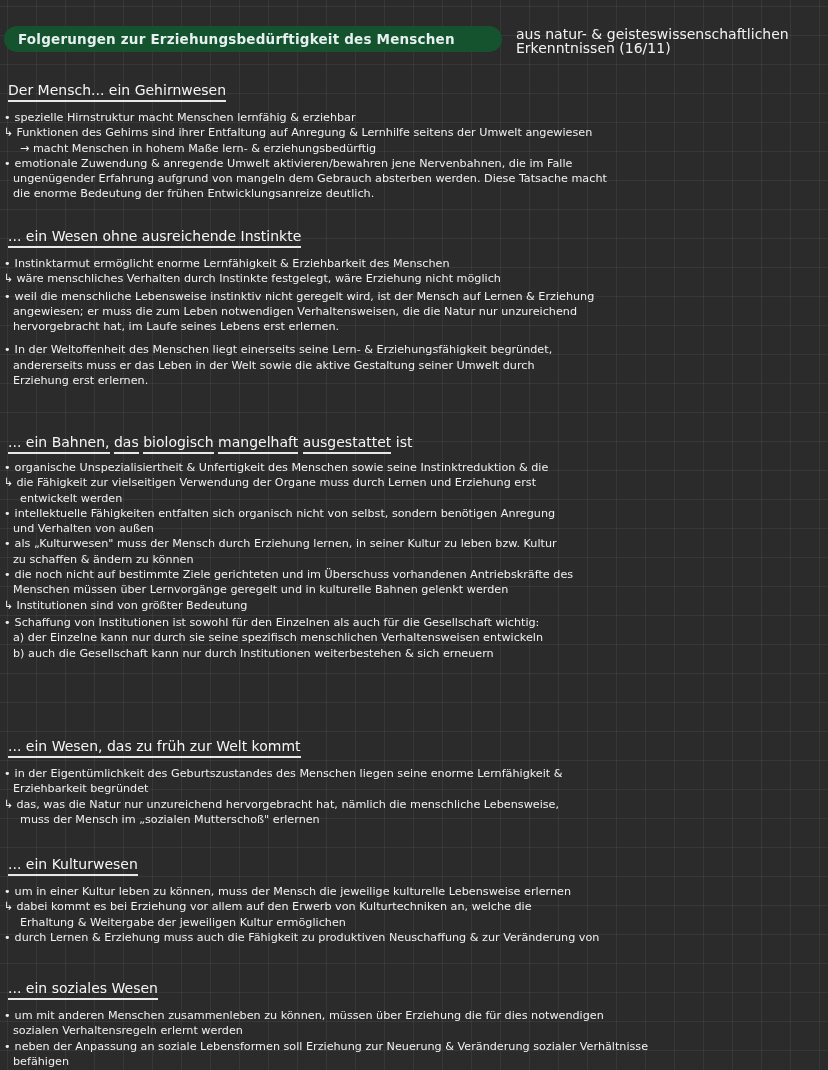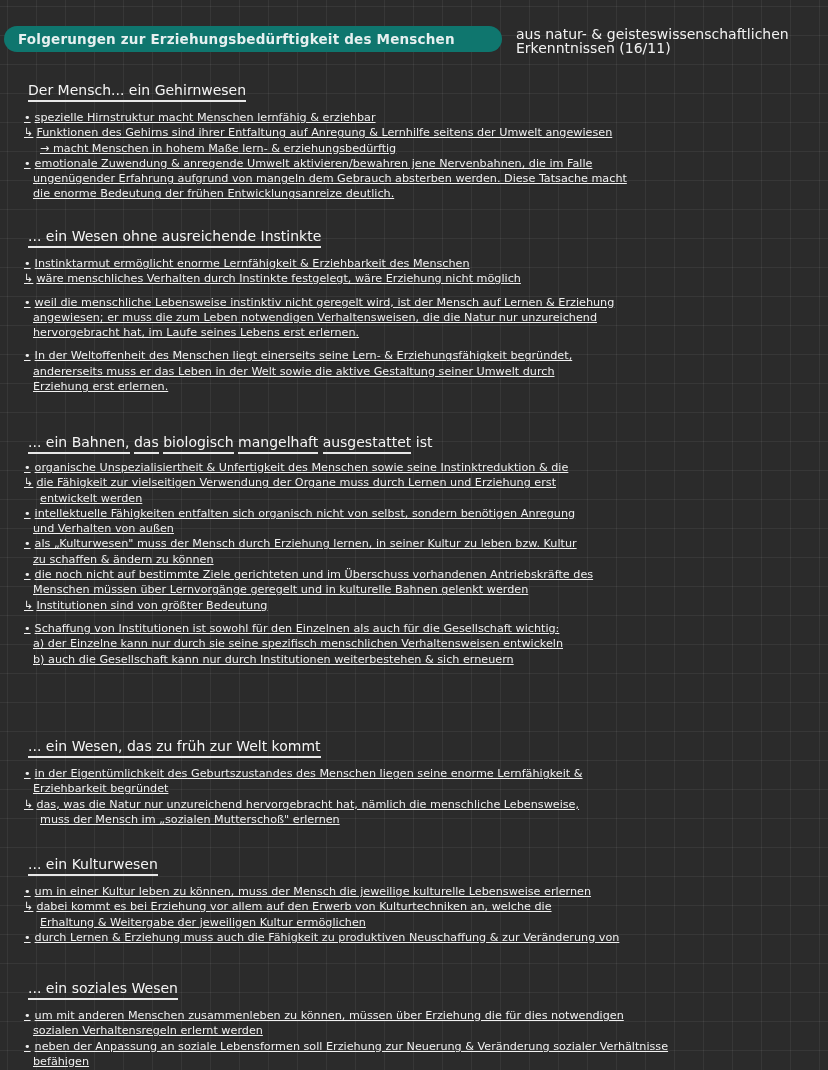--- a/index.html
+++ b/index.html
@@ -10,42 +10,42 @@
       linear-gradient(to right, rgba(255,255,255,0.06) 1px, transparent 1px),
       linear-gradient(to bottom, rgba(255,255,255,0.06) 1px, transparent 1px);
     background-size:29px 29px;
     background-position:7px 6px;
     color:#f2f2f2;
     font-family:"DejaVu Sans", sans-serif;
     position:relative;
   }
   .title-pill {
     position:absolute; left:4px; top:26px; width:498px; height:26px;
-    background:#0f766e; border-radius:13px;
+    background:#14532d; border-radius:13px;
     display:flex; align-items:center; padding-left:14px; box-sizing:border-box;
     color:#e6f0f0; font-size:13.5px; font-weight:bold; letter-spacing:0.2px;
   }
   .subtitle {
     position:absolute; left:516px; top:27px; width:300px;
     font-size:14px; line-height:14px; color:#f2f2f2;
   }
-  .section { position:absolute; left:24px; width:800px;text-decoration:underline; }
+  .section { position:absolute; left:4px; width:800px; }
   .heading {
     display:inline-block; font-size:14px; padding-bottom:2px;
     border-bottom:2px solid #e8e8e8; margin-left:4px; color:#f5f5f5;
   }
   .heading.split { border-bottom:none; }
   .heading.split span { border-bottom:2px solid #e8e8e8; padding-bottom:2px; }
   .lines { margin-top:8px; }
   .line { font-size:11.2px; line-height:15.3px; white-space:nowrap; color:#f0f0f0; }
   .line.bullet::before { content:"•"; margin-right:4px; }
   .line.arrow::before { content:"↳"; margin-right:3px; }
   .line.indent { padding-left:9px; }
   .line.indent2 { padding-left:16px; }
-  .line.gap { margin-top:8px; }
+  .line.gap { margin-top:2px; }
 </style>
 </head>
 <body>
 
 <div class="title-pill">Folgerungen zur Erziehungsbedürftigkeit des Menschen</div>
 <div class="subtitle">
   <div>aus natur- &amp; geisteswissenschaftlichen</div>
   <div>Erkenntnissen (16/11)</div>
 </div>
 

